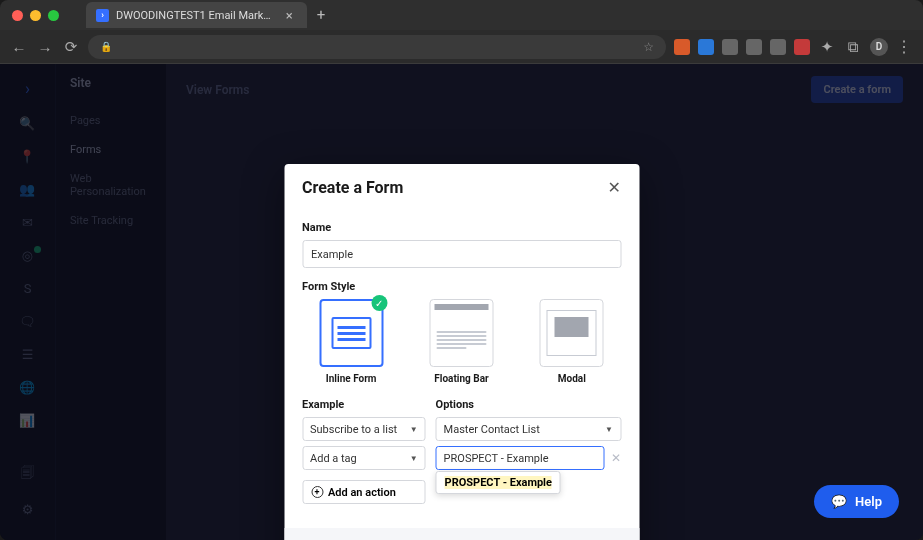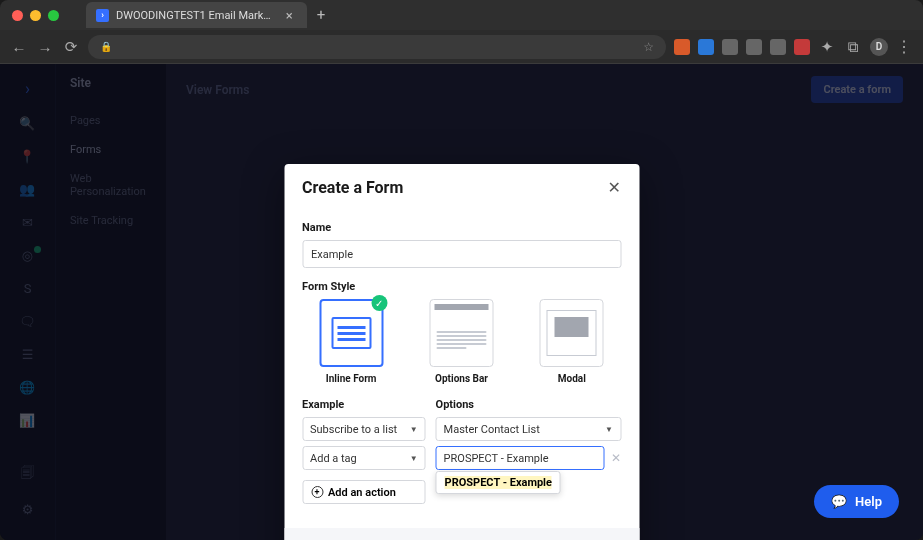--- a/index.html
+++ b/index.html
@@ -204,21 +204,21 @@
           <div class="style-box">
             <div class="top-stripe"></div>
             <div class="mini" style="margin-top:14px;">
               <div class="mini-bar thin"></div>
                 <div class="mini-bar thin"></div>
                 <div class="mini-bar thin"></div>
                 <div class="mini-bar thin"></div>
                 <div class="mini-bar thin" style="width:60%;"></div>
             </div>
           </div>
-          <div class="style-label">Options Bar</div>
+          <div class="style-label">Floating Bar</div>
         </div>
         <div class="style-card">
           <div class="style-box">
             <div class="modal-prev">
                 <div class="box"></div>
                 <div class="mini-bar thin" style="width:30px;"></div>
                 <div class="mini-bar thin" style="width:30px;"></div>
               </div>
           </div>
           <div class="style-label">Modal</div>

